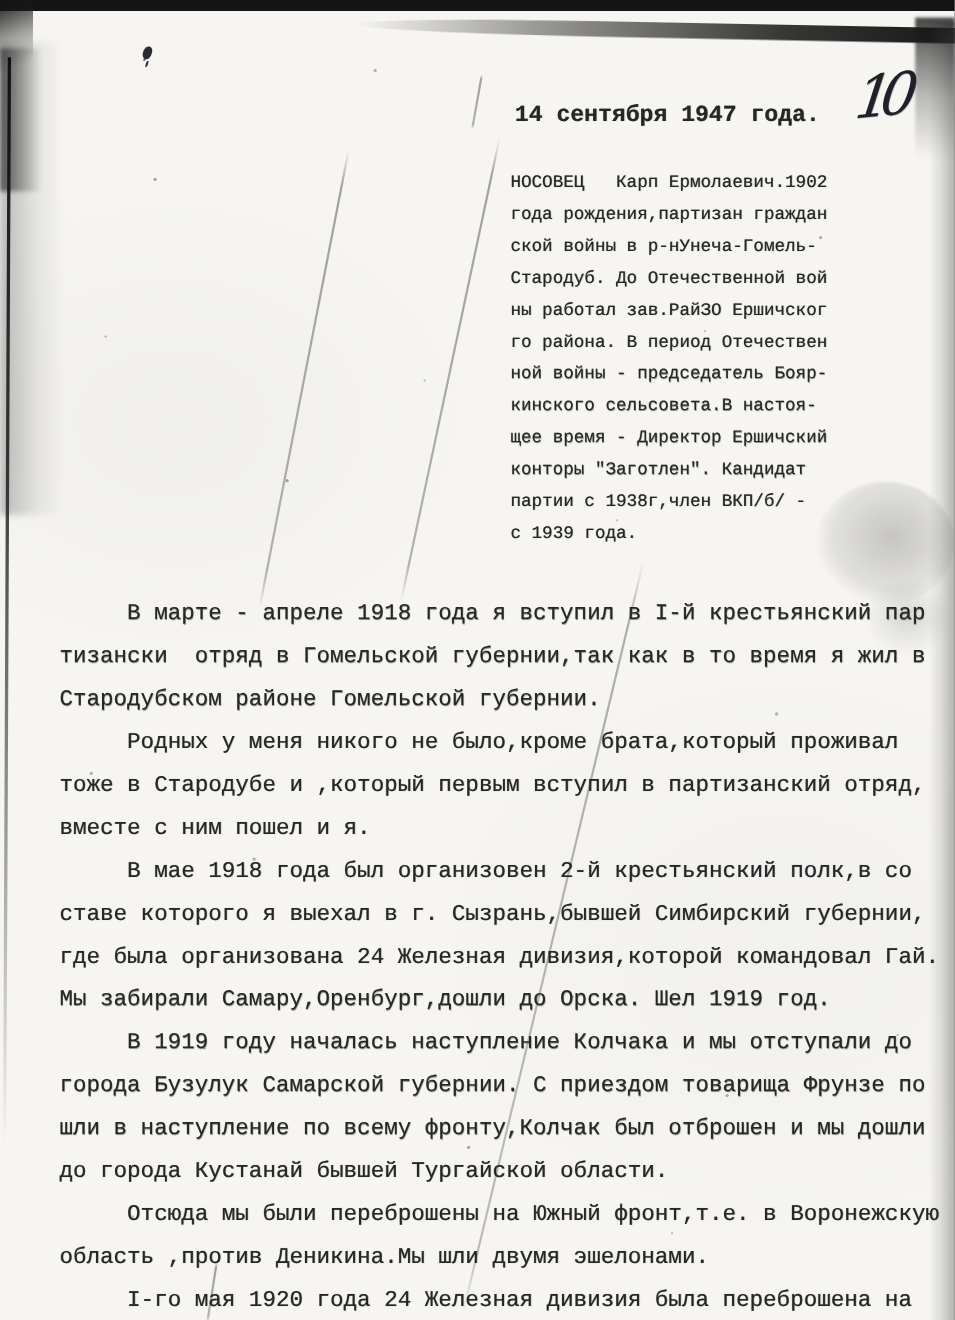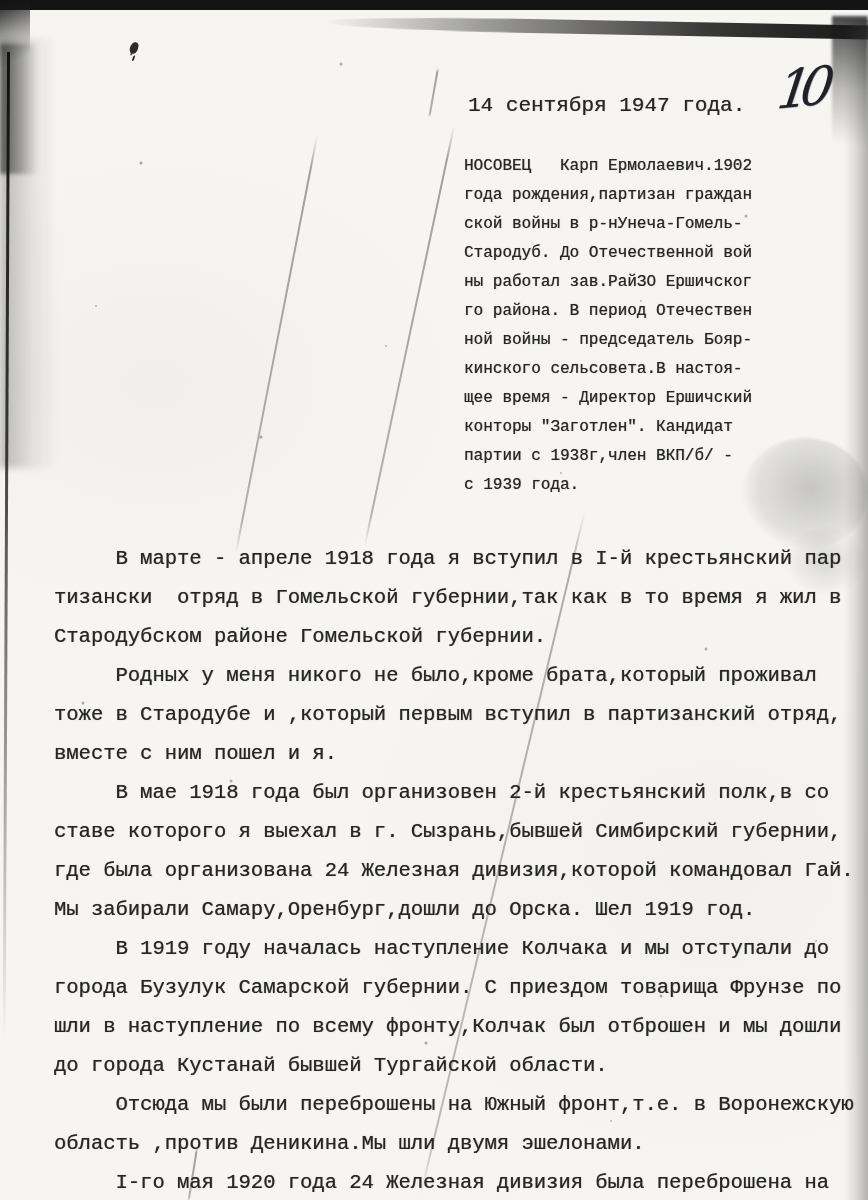--- a/index.html
+++ b/index.html
@@ -51,21 +51,21 @@
     box-shadow:140px 162px 0 0.5px #777, 95px 305px 0 0 #888, 260px 436px 0 0.5px #777,
       640px 300px 0 0 #999, 705px 648px 0 0.5px #888, 185px 952px 0 0 #777,
       340px 63px 0 0.5px #888, 560px 472px 0 0 #999, 82px 702px 0 0.5px #888,
       815px 940px 0 0 #888, 425px 1042px 0 0.5px #777, 610px 1120px 0 0 #999,
       745px 215px 0 0.5px #888, 520px 905px 0 0 #999, 230px 780px 0 0.5px #888,
       385px 345px 0 0 #999, 660px 995px 0 0.5px #888, 120px 1105px 0 0 #999;}
   .typed{
     position:absolute;color:var(--ink,#262626);white-space:pre;
     text-shadow:0.4px 0.4px 0.7px rgba(30,30,30,0.5), -0.3px 0 0.5px rgba(30,30,30,0.22);
   }
-  .date{left:468px;top:94px;font-size:21px;}
+  .date{left:468px;top:94px;font-size:21px;font-weight:bold;}
   .header-block{left:464px;top:152px;font-size:16px;line-height:29px;}
   .main-text{left:54px;top:539px;font-size:20.5px;line-height:39px;}
   .pagenum{
     position:absolute;left:778px;top:58px;
     font-family:"DejaVu Serif",serif;font-style:italic;font-size:52px;
     letter-spacing:-10px;color:#20202a;
     transform:rotate(-6deg) skewX(-14deg);
     text-shadow:0.5px 0.5px 0.8px rgba(20,20,30,0.55);
   }
 </style>

